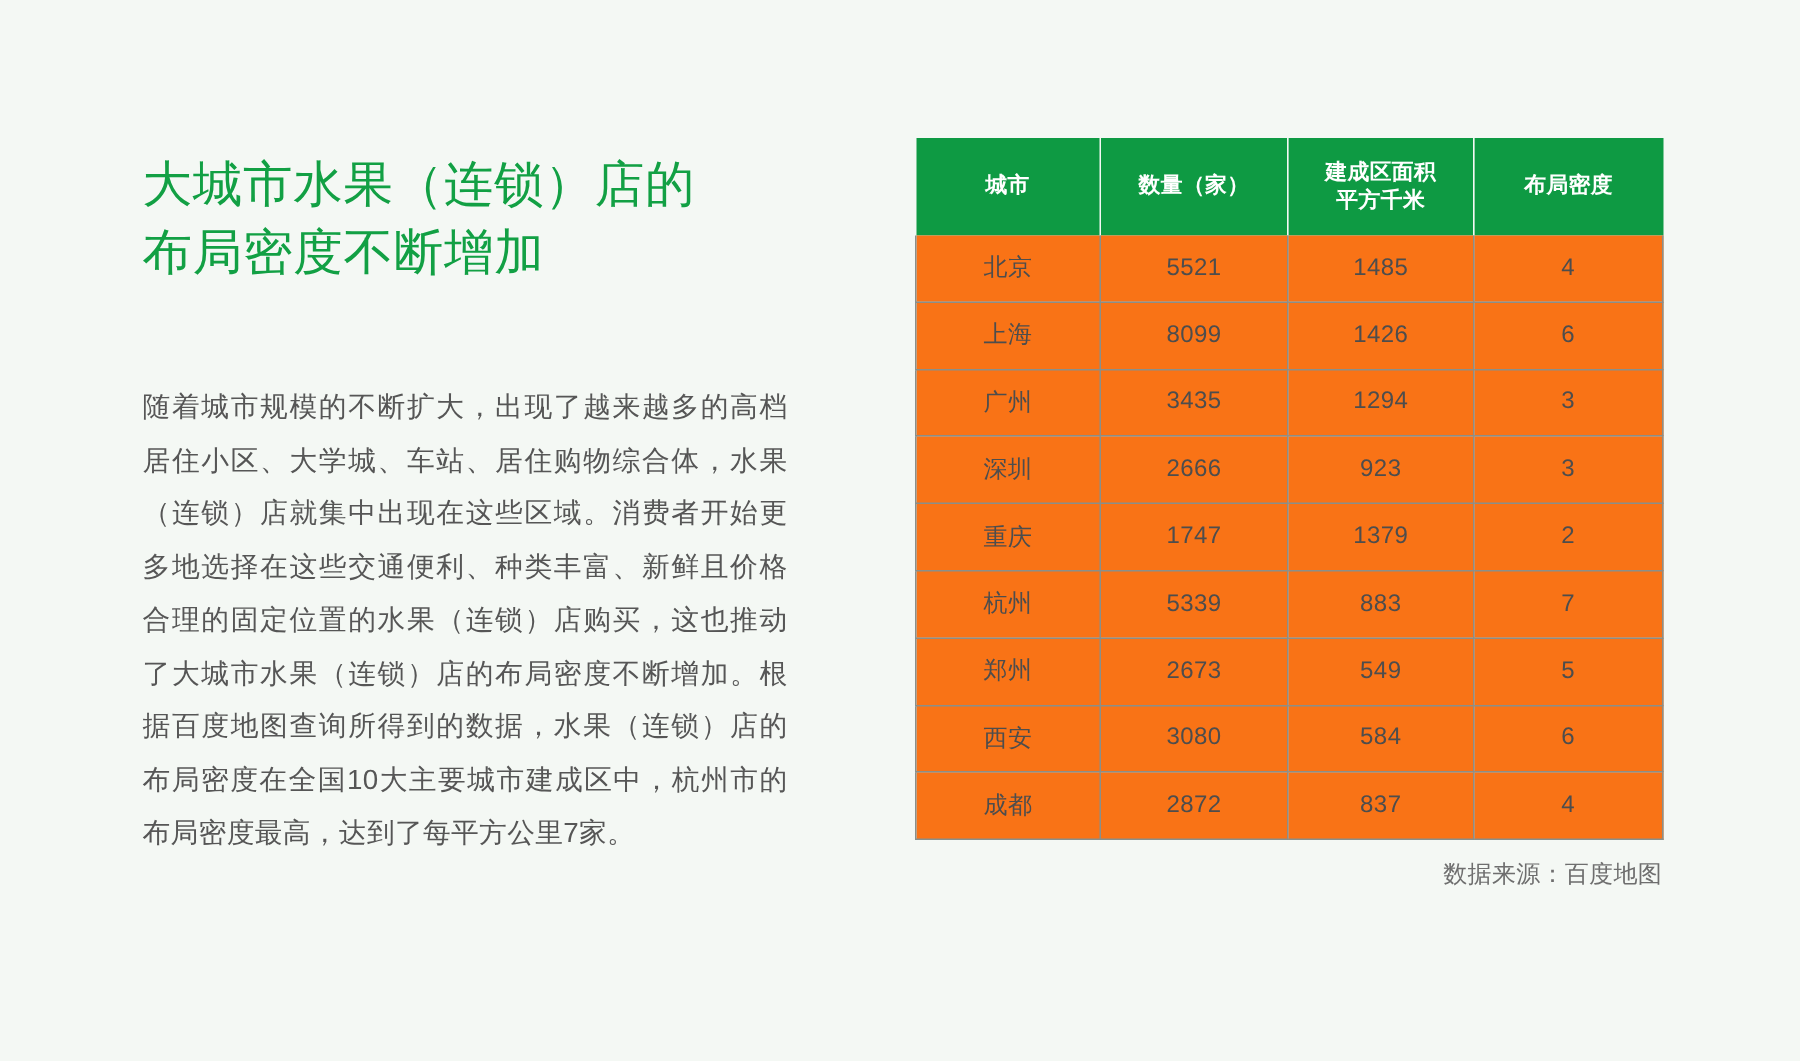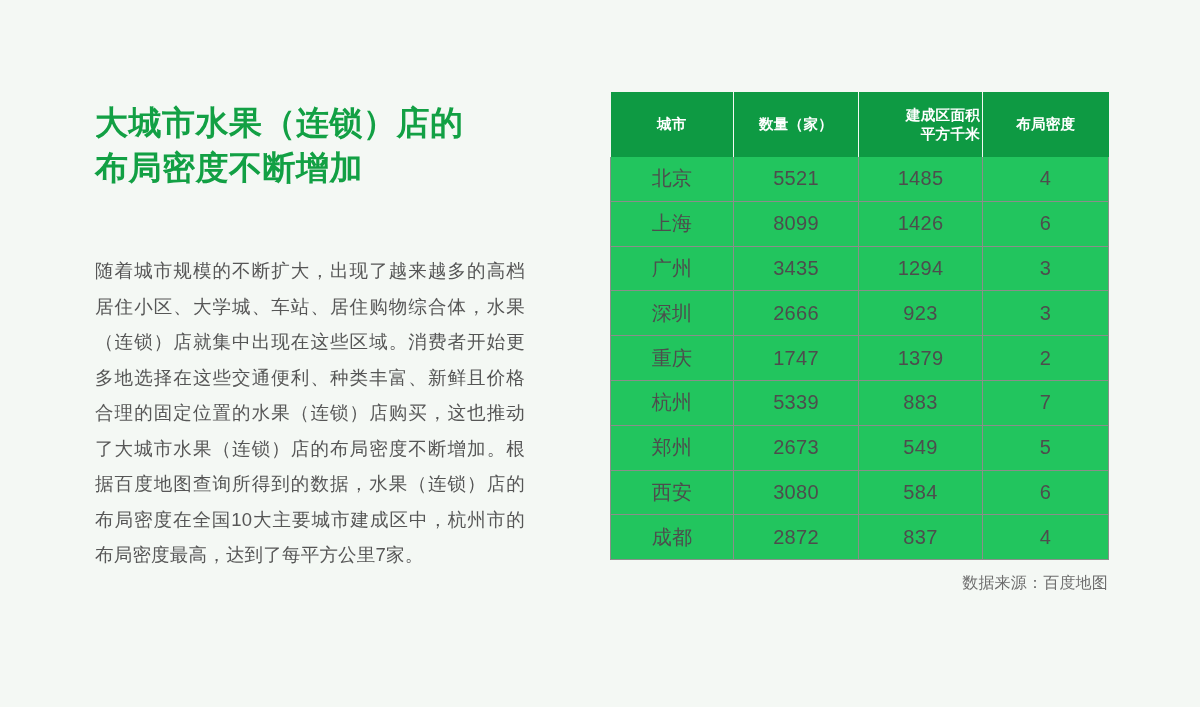--- a/index.html
+++ b/index.html
@@ -23,21 +23,21 @@
   
   .left-col {
     position: absolute;
     left: 95px;
     top: 100px;
     width: 430px;
   }
   .headline {
     color: #12a044;
     font-size: 33px;
-    font-weight: bold;
+    font-weight: normal;
     line-height: 45px;
     letter-spacing: 0.5px;
     margin: 0;
   }
   .headline .hl-line {
     display: block;
   }
   .body-text {
     margin: 0;
     margin-top: 63px;
@@ -85,30 +85,29 @@
     border-right: 1.5px solid #f4f8f4;
     letter-spacing: 0.3px;
     line-height: 19px;
     padding: 0 2px;
   }
   table.data-table thead th:last-child {
     border-right: none;
   }
   table.data-table thead th .sub {
     display: block;
-    text-align: right;
   }
 
   table.data-table tbody td {
     height: 41.8px;
     text-align: center;
     vertical-align: middle;
-    font-size: 20px;
+    font-size: 16px;
     color: #4d4d4d;
-    background: #22c55e;
+    background: #f97316;
     border: 1px solid #8a8f8a;
     letter-spacing: 0.3px;
   }
   table.data-table tbody tr:first-child td {
     border-top: none;
   }
 
   .source-note {
     margin-top: 13px;
     text-align: right;

